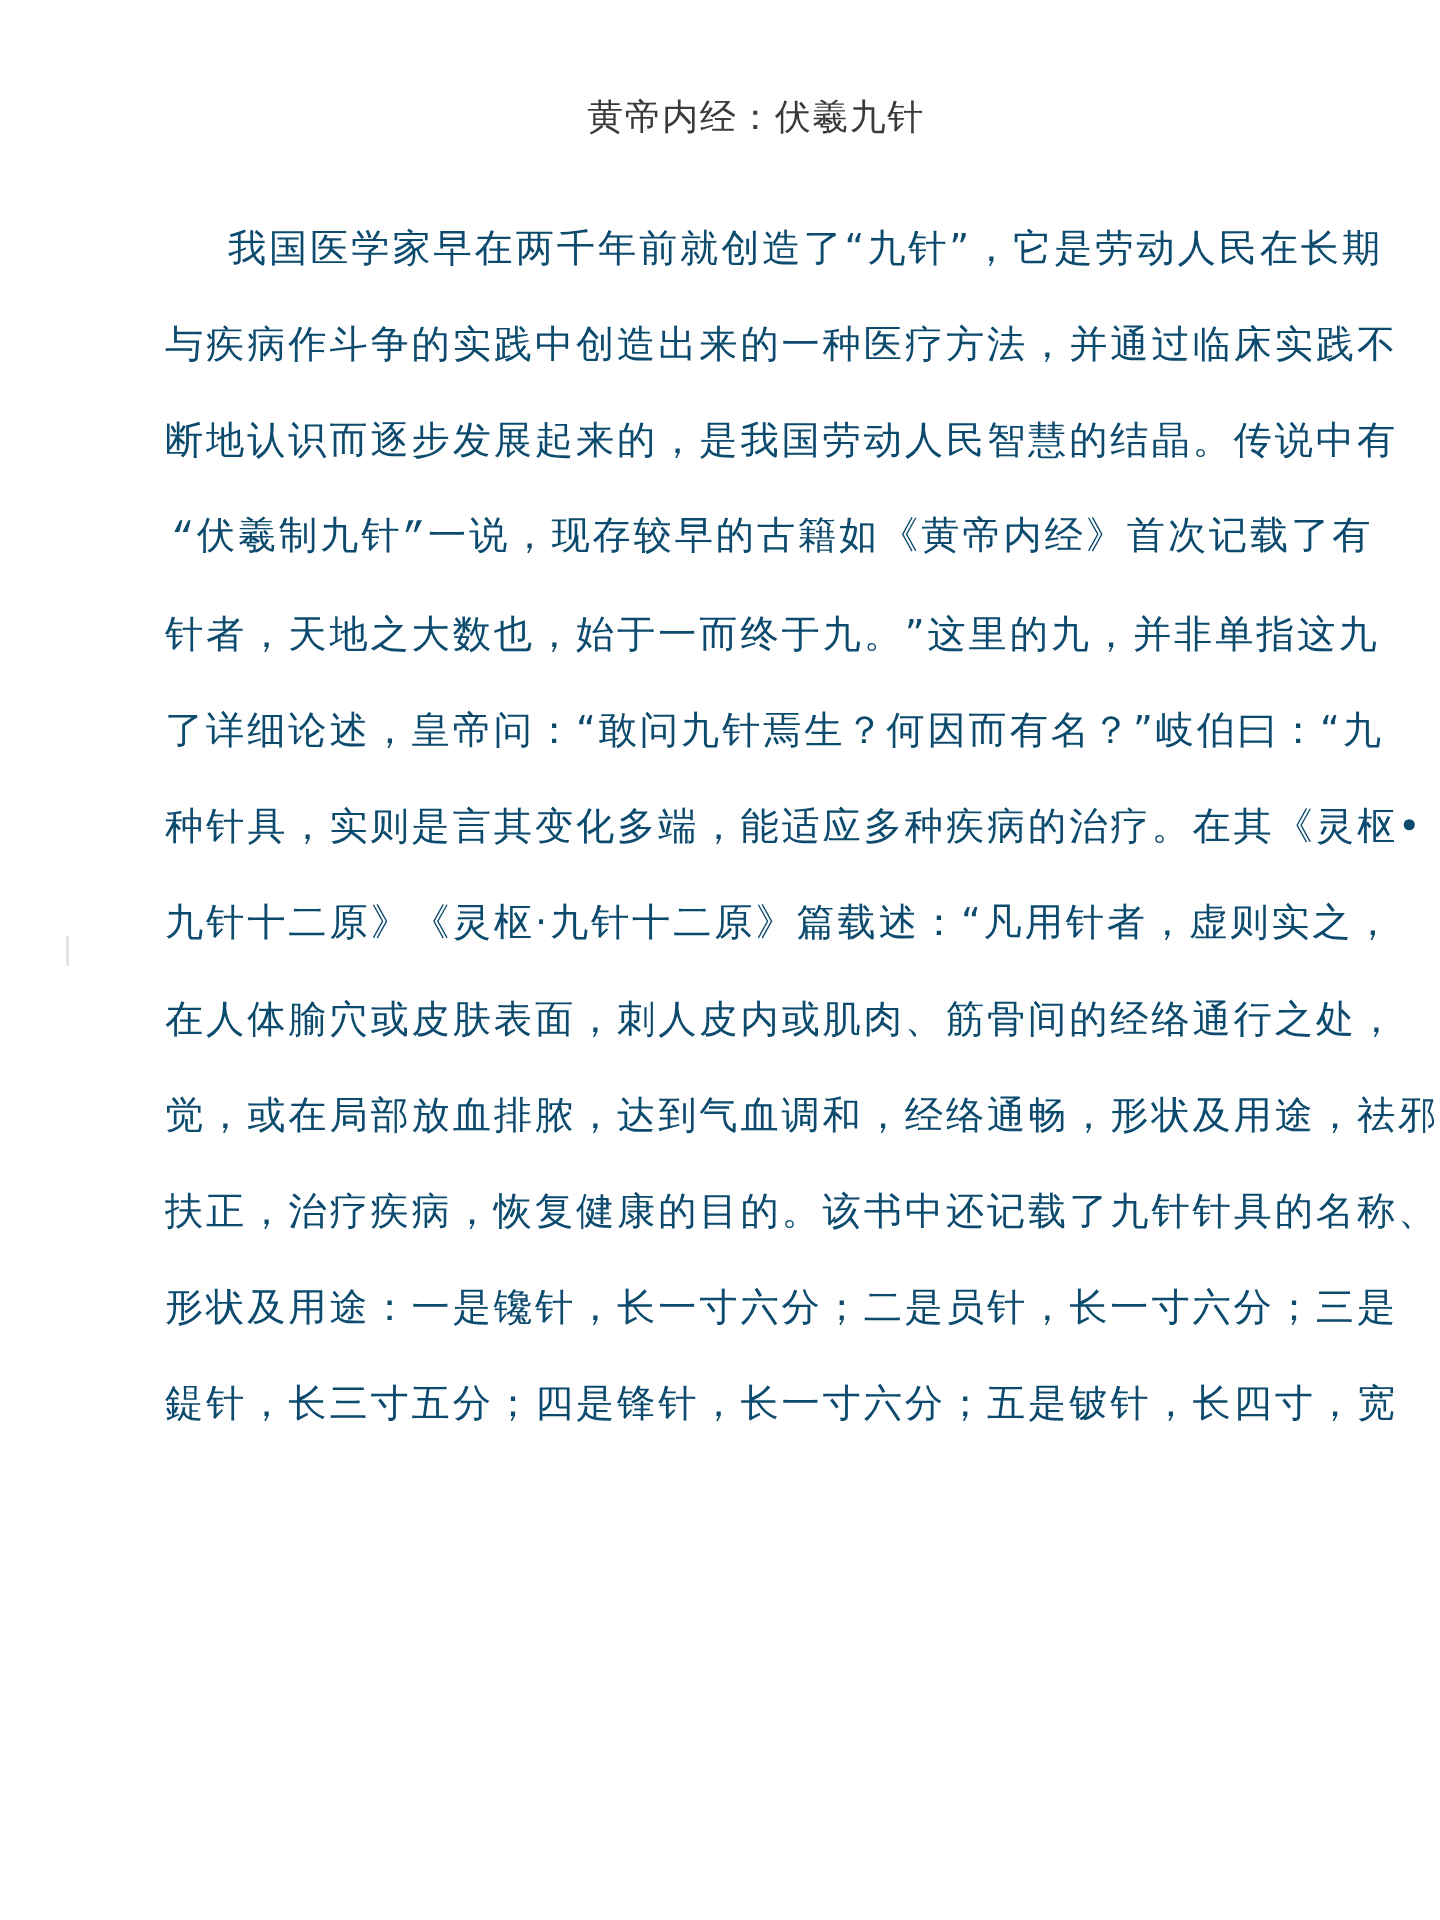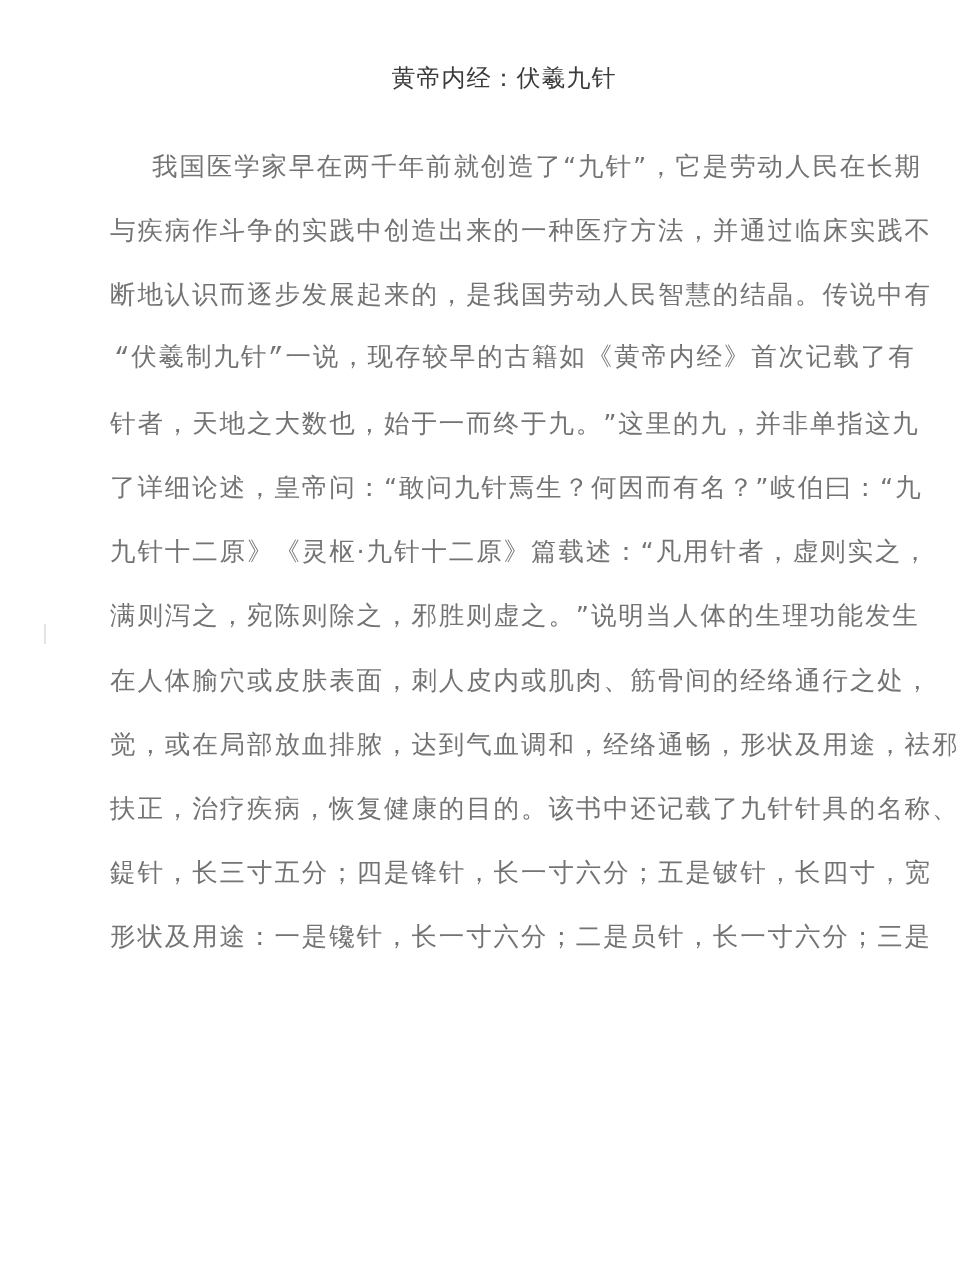--- a/index.html
+++ b/index.html
@@ -42,21 +42,21 @@
       top: 144px;
       width: 760px;
     }
     .line {
       display: block;
       height: 64.2px;
       line-height: 44px;
       font-size: 25.5px;
       letter-spacing: 1.9px;
       white-space: nowrap;
-      color: #737373;
+      color: #0c4a6e;
     }
     .line.indent {
       padding-left: 42px;
     }
     .line.quote-start {
       padding-left: 4px;
       font-family: Liberation Mono, monospace;
     }
     .edge-mark {
       position: absolute;
@@ -75,21 +75,21 @@
 
   <div class="edge-mark"></div>
 
   <div class="body-text">
     <span class="line indent">我国医学家早在两千年前就创造了“九针”，它是劳动人民在长期</span>
     <span class="line">与疾病作斗争的实践中创造出来的一种医疗方法，并通过临床实践不</span>
     <span class="line">断地认识而逐步发展起来的，是我国劳动人民智慧的结晶。传说中有</span>
     <span class="line quote-start">“伏羲制九针”一说，现存较早的古籍如《黄帝内经》首次记载了有</span>
     <span class="line">针者，天地之大数也，始于一而终于九。”这里的九，并非单指这九</span>
     <span class="line">了详细论述，皇帝问：“敢问九针焉生？何因而有名？”岐伯曰：“九</span>
+    <span class="line">种针具，实则是言其变化多端，能适应多种疾病的治疗。在其《灵枢•</span>
     <span class="line">九针十二原》《灵枢·九针十二原》篇载述：“凡用针者，虚则实之，</span>
-    <span class="line">满则泻之，宛陈则除之，邪胜则虚之。”说明当人体的生理功能发生</span>
     <span class="line">在人体腧穴或皮肤表面，刺人皮内或肌肉、筋骨间的经络通行之处，</span>
     <span class="line">觉，或在局部放血排脓，达到气血调和，经络通畅，形状及用途，祛邪</span>
     <span class="line">扶正，治疗疾病，恢复健康的目的。该书中还记载了九针针具的名称、</span>
+    <span class="line">形状及用途：一是镵针，长一寸六分；二是员针，长一寸六分；三是</span>
     <span class="line">鍉针，长三寸五分；四是锋针，长一寸六分；五是铍针，长四寸，宽</span>
-    <span class="line">形状及用途：一是镵针，长一寸六分；二是员针，长一寸六分；三是</span>
   </div>
 </div>
 
 </body></html>

